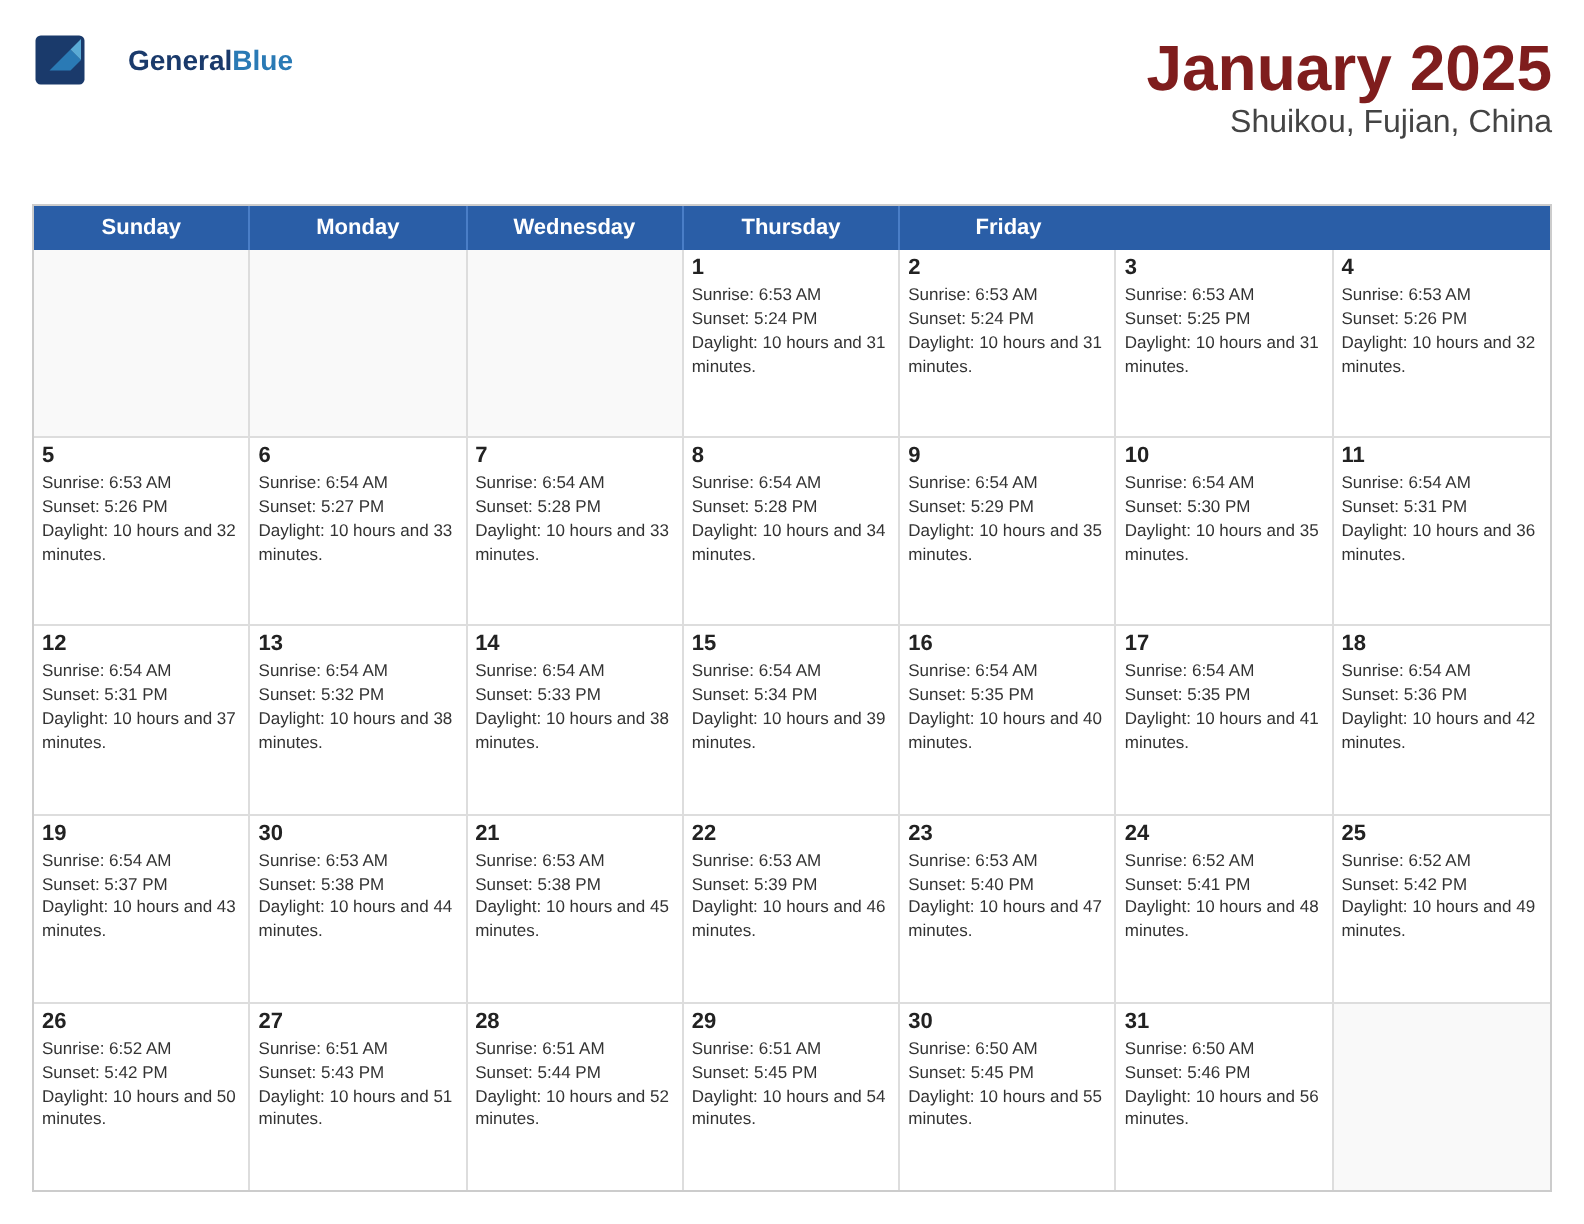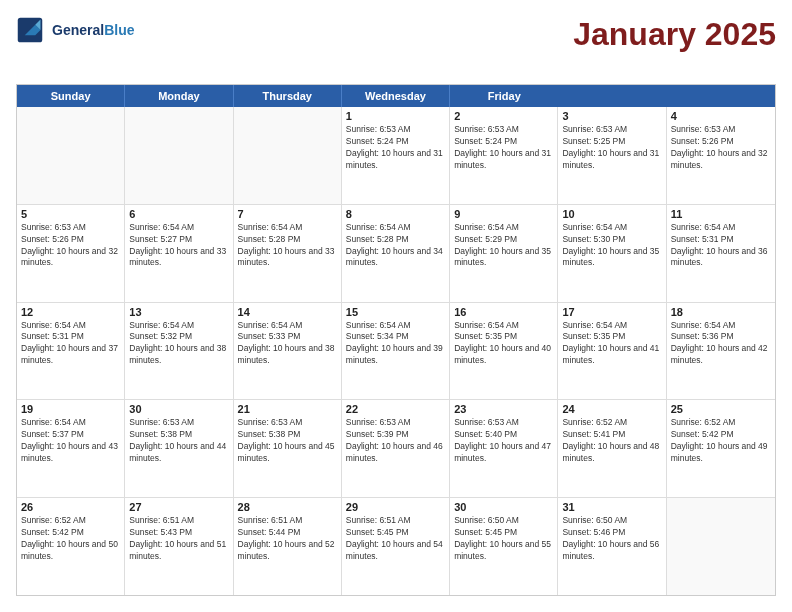--- a/index.html
+++ b/index.html
@@ -19,21 +19,21 @@
     }
     .header {
       display: flex;
       justify-content: space-between;
       align-items: flex-start;
       margin-bottom: 10px;
     }
     .logo {
       display: flex;
       align-items: center;
-      gap: 8px;
+      gap: 20px;
     }
     .logo-icon {
       width: 28px;
       height: 28px;
     }
     .title-block {
       text-align: right;
     }
     .main-title {
       font-size: 32px;
@@ -109,29 +109,30 @@
         <rect x="2" y="2" width="28" height="28" rx="3" fill="#1a3a6b"></rect>
         <polygon points="10,22 22,10 28,16 22,22" fill="#2a7ab5"></polygon>
         <polygon points="22,10 28,4 28,16" fill="#5aaad5"></polygon>
       </svg>
       <div>
         <div style="font-size:14px;font-weight:bold;color:#1a3a6b;">General<span style="color:#2a7ab5;">Blue</span></div>
       </div>
     </div>
     <div class="title-block">
       <div class="main-title">January 2025</div>
+      <div class="subtitle">Shuikou, Fujian, China</div>
     </div>
   </div>
 
   <div class="calendar">
     <div class="cal-header" id="cal-header">
         <div class="cal-header-cell">Sunday</div>
         <div class="cal-header-cell">Monday</div>
+        <div class="cal-header-cell">Wednesday</div>
         <div class="cal-header-cell">Thursday</div>
-        <div class="cal-header-cell">Wednesday</div>
         <div class="cal-header-cell">Friday</div>
       </div>
     <div class="cal-body" id="cal-body">
         <div class="cal-row">
           <div class="cal-cell empty"></div>
           <div class="cal-cell empty"></div>
           <div class="cal-cell empty"></div>
           <div class="cal-cell">
             <div class="day-num">1</div>
             <div class="cell-info">Sunrise: 6:53 AM<br>Sunset: 5:24 PM<br>Daylight: 10 hours and 31 minutes.</div>

